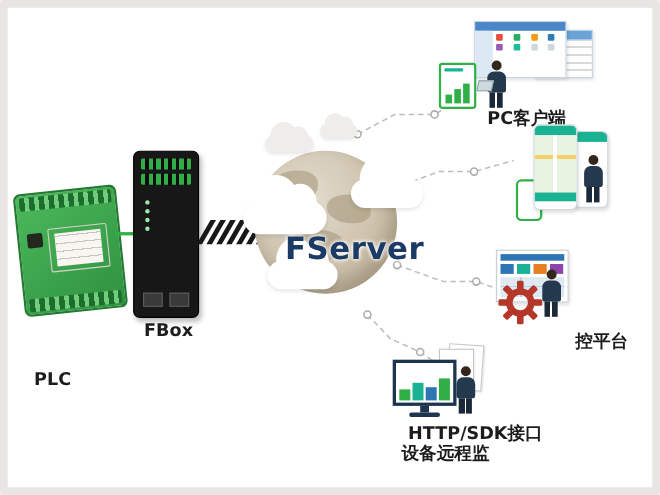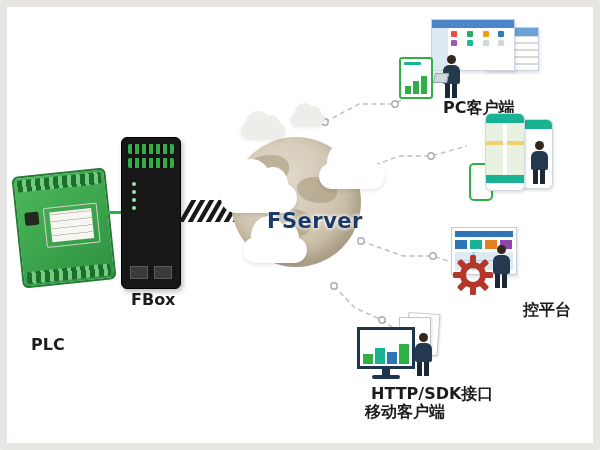--- a/index.html
+++ b/index.html
@@ -46,21 +46,21 @@
     background:radial-gradient(circle at 38% 32%,#e2dbcd,#cdc2ac 55%,#b3a58c);
     overflow:hidden; box-shadow:inset -6px -8px 14px rgba(90,75,50,.25); }
   .blob { position:absolute; background:#a39477; opacity:.55; }
   .cloud { position:absolute; background:#fff; border-radius:40px;
     box-shadow:0 2px 4px rgba(0,0,0,.10); }
   .cloud::before, .cloud::after { content:""; position:absolute; background:inherit; border-radius:50%; box-shadow:none; }
   .cloud::before { width:55%; height:160%; left:12%; top:-80%; }
   .cloud::after  { width:40%; height:120%; right:12%; top:-55%; }
   .cloud.gray { background:#efede9; }
   .server-label { left:252px; top:202px; width:112px; text-align:center;
-    font-size:21px; font-weight:800; color:var(--navy,#1b3a66); letter-spacing:.5px;
+    font-size:28px; font-weight:800; color:var(--navy,#1b3a66); letter-spacing:.5px;
     text-shadow:0 0 4px #fff,0 0 4px #fff; z-index:6; }
 
   
   .person { position:absolute; width:24px; z-index:5; }
   .p-head { width:9px; height:9px; background:#33261c; border-radius:50%; margin:0 auto 1px; }
   .p-body { width:17px; height:19px; background:#24384e; border-radius:6px 6px 2px 2px; margin:0 auto; position:relative; }
   .p-legs { width:12px; height:14px; margin:0 auto;
     background:linear-gradient(90deg,#1b2838 0 45%,transparent 45% 55%,#1b2838 55% 100%); }
   .p-laptop { position:absolute; width:12px; height:8px; background:#cfd8dc; border:1px solid #90a4ae; left:-9px; top:8px; transform:skewX(-12deg); }
 
@@ -268,15 +268,15 @@
     </div>
     <div class="monitor-neck"></div>
     <div class="monitor-base"></div>
   </div>
   <div class="person" style="left:404px; top:326px;">
     <div class="p-head"></div>
     <div class="p-body"></div>
     <div class="p-legs"></div>
   </div>
   <div class="lbl" style="left:364px; top:378px;">HTTP/SDK接口</div>
-  <div class="lbl" style="left:358px; top:396px;">移动客户端</div>
+  <div class="lbl" style="left:358px; top:396px;">设备远程监</div>
 
 </div>
 
 </body></html>

